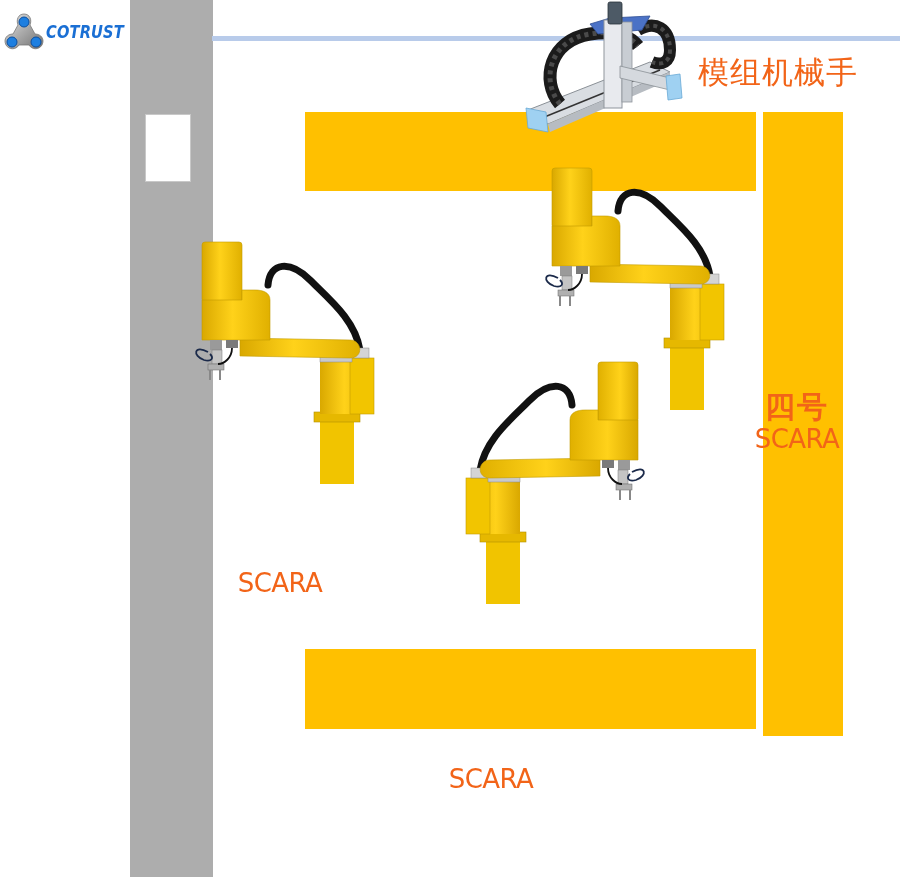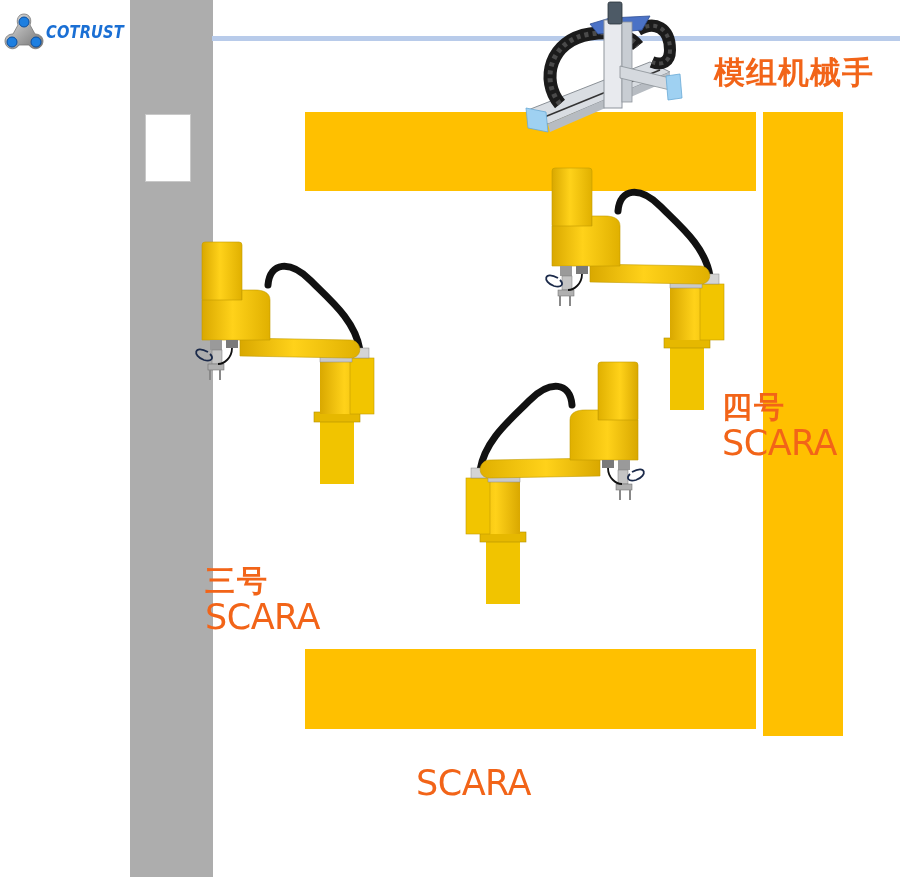--- a/index.html
+++ b/index.html
@@ -19,29 +19,29 @@
   .gray-col { left:130px; top:0; width:83px; height:877px; background:#adadad; }
   .gray-window { left:145px; top:114px; width:46px; height:68px; background:#ffffff; border:1px solid #c8c8c8; }
 
   
   .ybar { background:#ffc000; }
   .bar-top { left:305px; top:112px; width:451px; height:79px; }
   .bar-bottom { left:305px; top:649px; width:451px; height:80px; }
   .bar-right { left:763px; top:112px; width:80px; height:624px; }
 
   
-  .label { color:#f26418; text-align:left; line-height:1; }
+  .label { color:#f26418; text-align:center; line-height:1; }
   .label .cn { font-family:"DejaVu Sans", sans-serif; font-size:30px; font-weight:bold; display:block; letter-spacing:2px; }
-  .label .en { font-family:"DejaVu Sans", sans-serif; font-size:35px; display:block; margin-top:4px; letter-spacing:-0.5px; }
+  .label .en { font-family:"DejaVu Sans", sans-serif; font-size:26px; display:block; margin-top:4px; letter-spacing:-0.5px; }
 
   .lbl-4 { left:722px; top:392px; width:150px; }
   .lbl-3 { left:205px; top:566px; width:150px; }
   .lbl-5 { left:416px; top:762px; width:150px; }
 
-  .module-title { left:698px; top:52px; font-family:"DejaVu Sans", sans-serif; font-size:31px; font-weight:bold; color:#f26418; letter-spacing:1px;margin-left:16px; }
+  .module-title { left:698px; top:52px; font-family:"DejaVu Sans", sans-serif; font-size:31px; font-weight:normal; color:#f26418; letter-spacing:1px; }
 
   svg { position:absolute; overflow:visible; }
 </style>
 </head>
 <body>
 
 <div class="abs gray-col"></div>
 <div class="abs gray-window"></div>
 
 <div class="abs header-line"></div>
@@ -141,19 +141,18 @@
     <use href="#scara"></use>
   </g>
 </svg>
 
 <div class="abs label lbl-4">
   <span class="cn">四号</span>
   <span class="en">SCARA</span>
 </div>
 
 <div class="abs label lbl-3">
-  <span class="cn">三号</span>
   <span class="en">SCARA</span>
 </div>
 
 <div class="abs label lbl-5">
   <span class="en">SCARA</span>
 </div>
 
 </body></html>

